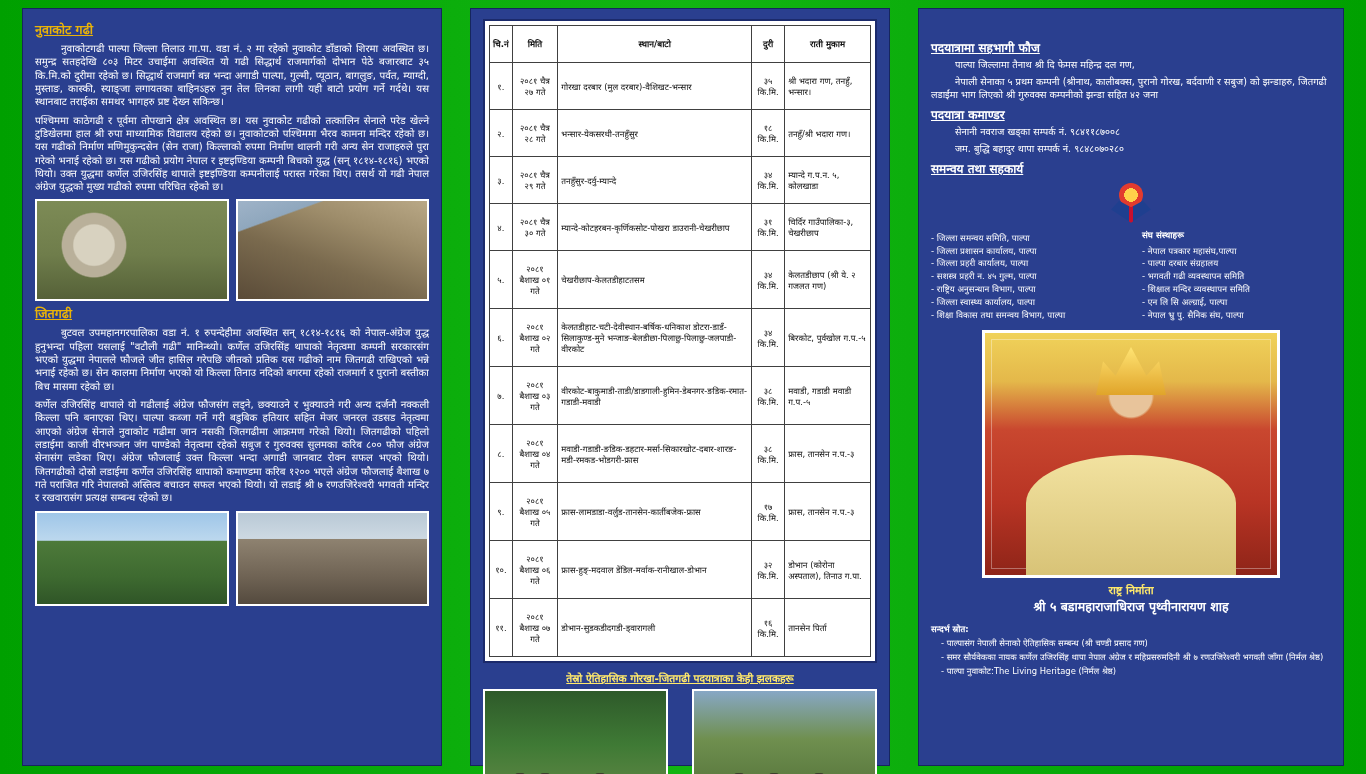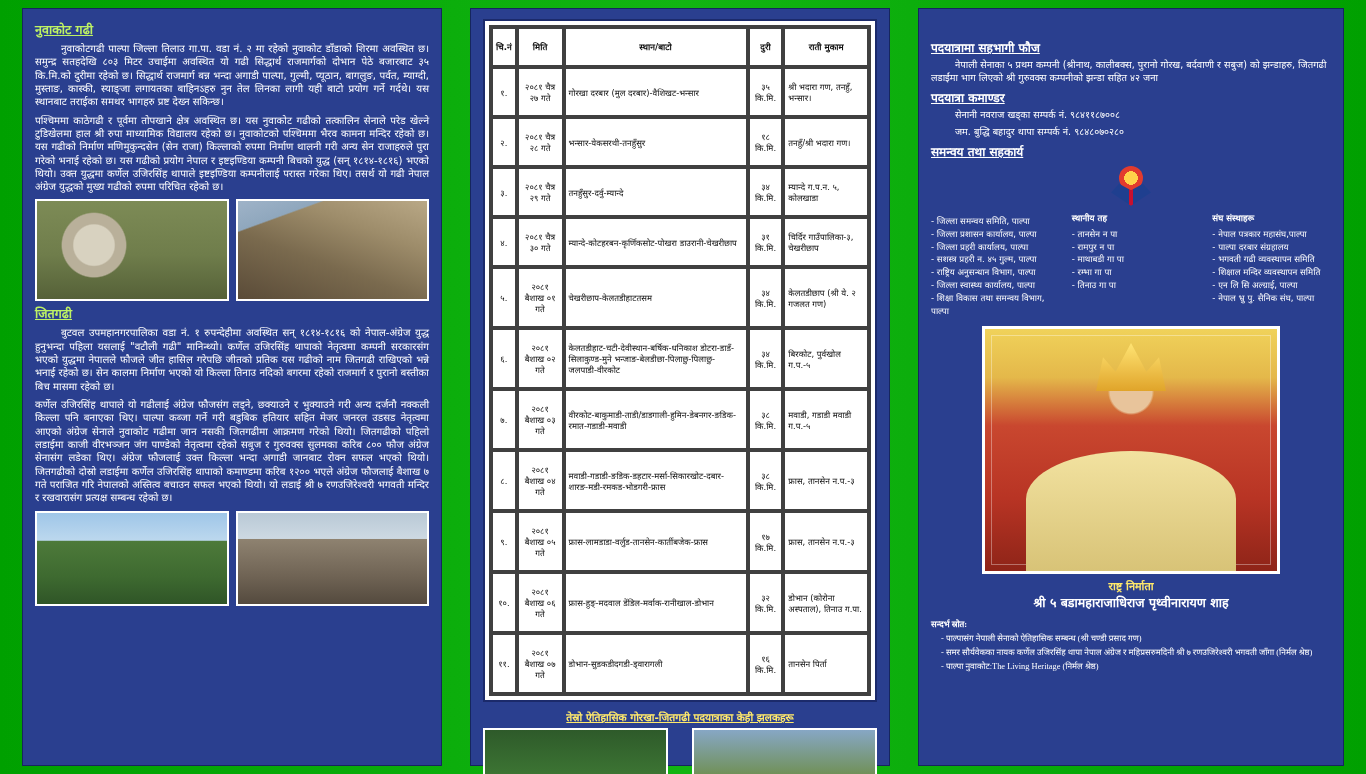--- a/index.html
+++ b/index.html
@@ -17,21 +17,21 @@
     background:#2a3f8f;
     border:1px solid #16265e;
     box-sizing:border-box;
     color:#ffffff;
   }
   .col-left{left:22px;width:420px;padding:10px 12px;}
   .col-mid{left:470px;width:420px;padding:10px 12px;}
   .col-right{left:918px;width:426px;padding:28px 12px;}
 
   .h-title{
-    font-size:12.5px;font-weight:bold;color:#bef264;margin:2px 0 4px 0;
+    font-size:12.5px;font-weight:bold;color:#eab308;margin:2px 0 4px 0;
     text-decoration:underline;
   }
   .p{
     font-size:10.1px;line-height:1.32;text-align:justify;margin:0 0 5px 0;color:#ffffff;
   }
   .p.indent{text-indent:26px;}
 
   
   .imgrow{display:flex;gap:7px;margin:6px 0 4px 0;}
   .ph{
@@ -64,21 +64,21 @@
   
   .tbl-wrap{background:#ffffff;border:2px solid #1b2a6b;padding:4px;}
   .tbl-title{
     text-align:center;font-size:10.5px;font-weight:bold;color:#111;
     border:1px solid #333;padding:3px 2px;background:#fff;
   }
   table.sched{
     border-collapse:collapse;width:100%;font-size:8.4px;color:#111;background:#fff;
   }
   table.sched th, table.sched td{
-    border:4px solid #404040;padding:12px 3px;vertical-align:middle;
+    border:1px solid #404040;padding:12px 3px;vertical-align:middle;
   }
   table.sched th{font-weight:bold;text-align:center;font-size:8.6px;}
   table.sched td.c{text-align:center;}
   table.sched td.l{text-align:left;}
 
   .mid-sub{
     margin:8px 0 4px 0;font-size:10.5px;font-weight:bold;color:#ffe96b;text-align:center;
     text-decoration:underline;
   }
   .photo-grid{display:grid;grid-template-columns:1fr 1fr;gap:24px;}
@@ -124,21 +124,21 @@
 
   .foot{display:flex;gap:10px;margin-top:8px;}
   .foot-left{width:150px;text-align:center;}
   .foot-logo{width:54px;height:52px;margin:0 auto 3px auto;position:relative;}
   .foot-logo .shield{position:absolute;inset:0;background:#ffffff;border:1px solid #cfcfcf;
     clip-path:polygon(50% 0,100% 18%,85% 100%,15% 100%,0 18%);}
   .foot-logo .kh{position:absolute;left:12px;top:10px;width:30px;height:30px;
     background:linear-gradient(90deg,#c8102e 0 45%,#1f3f8f 45% 55%,#c8102e 55% 100%);
     clip-path:polygon(0 35%,22% 0,50% 28%,78% 0,100% 35%,50% 100%);}
   .foot-left .l1{font-size:8.6px;line-height:1.4;}
-  .foot-right{flex:1;font-size:8.4px;line-height:1.45;font-family:Liberation Serif, serif;}
+  .foot-right{flex:1;font-size:8.4px;line-height:1.45;}
   .foot-right .hd{font-weight:bold;margin-bottom:2px;}
   .foot-right ul{margin:0;padding-left:10px;list-style:none;}
   .foot-right li{margin-bottom:2px;}
   .mail{font-size:8.6px;}
 </style>
 </head>
 <body>
 
 <div class="page">
 
@@ -289,20 +289,21 @@
             <div class="pfig" style="left:70px"></div>
             <div class="pfig" style="left:105px"></div>
         </div>
         <div class="pcap">तिलाउ गा.पा. ९ जितगढी मशाल हस्तान्तरण</div>
       </div>
     </div>
   </div>
 
   <div class="col col-right">
     <div class="r-title">पदयात्रामा सहभागी फौज</div>
+    <div class="r-p indent">पाल्पा जिल्लामा तैनाथ श्री दि फेमस महिन्द्र दल गण,</div>
     <div class="r-p indent">नेपाली सेनाका ५ प्रथम कम्पनी (श्रीनाथ, कालीबक्स, पुरानो गोरख, बर्दवाणी र सबुज) को झन्डाहरु, जितगढी लडाईंमा भाग लिएको श्री गुरुवक्स कम्पनीको झन्डा सहित ४२ जना</div>
 
     <div class="r-title">पदयात्रा कमाण्डर</div>
     <div class="r-p indent">सेनानी नवराज खड्का सम्पर्क नं. ९८४११८७००८</div>
     <div class="r-p indent">जम. बुद्धि बहादुर थापा सम्पर्क नं. ९८४८०७०२८०</div>
 
     <div class="r-title">समन्वय तथा सहकार्य</div>
 
     <div class="emblem">
       <div class="sun"></div>
@@ -316,30 +317,20 @@
             <div>- जिल्ला समन्वय समिति, पाल्पा</div>
             <div>- जिल्ला प्रशासन कार्यालय, पाल्पा</div>
             <div>- जिल्ला प्रहरी कार्यालय, पाल्पा</div>
             <div>- सशस्त्र प्रहरी न. ४५ गुल्म, पाल्पा</div>
             <div>- राष्ट्रिय अनुसन्धान विभाग, पाल्पा</div>
             <div>- जिल्ला स्वास्थ्य कार्यालय, पाल्पा</div>
             <div>- शिक्षा विकास तथा समन्वय विभाग, पाल्पा</div>
           </div>
       </div>
       <div class="c">
-        <div class="hd">स्थानीय तह</div>
-        <div id="coord2">
-            <div>- तानसेन न पा</div>
-            <div>- रामपुर न पा</div>
-            <div>- माथाबडी गा पा</div>
-            <div>- रम्भा गा पा</div>
-            <div>- तिनाउ गा पा</div>
-          </div>
-      </div>
-      <div class="c">
         <div class="hd">संघ संस्थाहरू</div>
         <div id="coord3">
             <div>- नेपाल पत्रकार महासंघ,पाल्पा</div>
             <div>- पाल्पा दरबार संग्रहालय</div>
             <div>- भगवती गढी व्यवस्थापन समिति</div>
             <div>- शिक्षाल मन्दिर व्यवस्थापन समिति</div>
             <div>- एन लि सि  अल्ग्राई, पाल्पा</div>
             <div>- नेपाल भ्रु पु. सैनिक संघ, पाल्पा</div>
           </div>
       </div>

